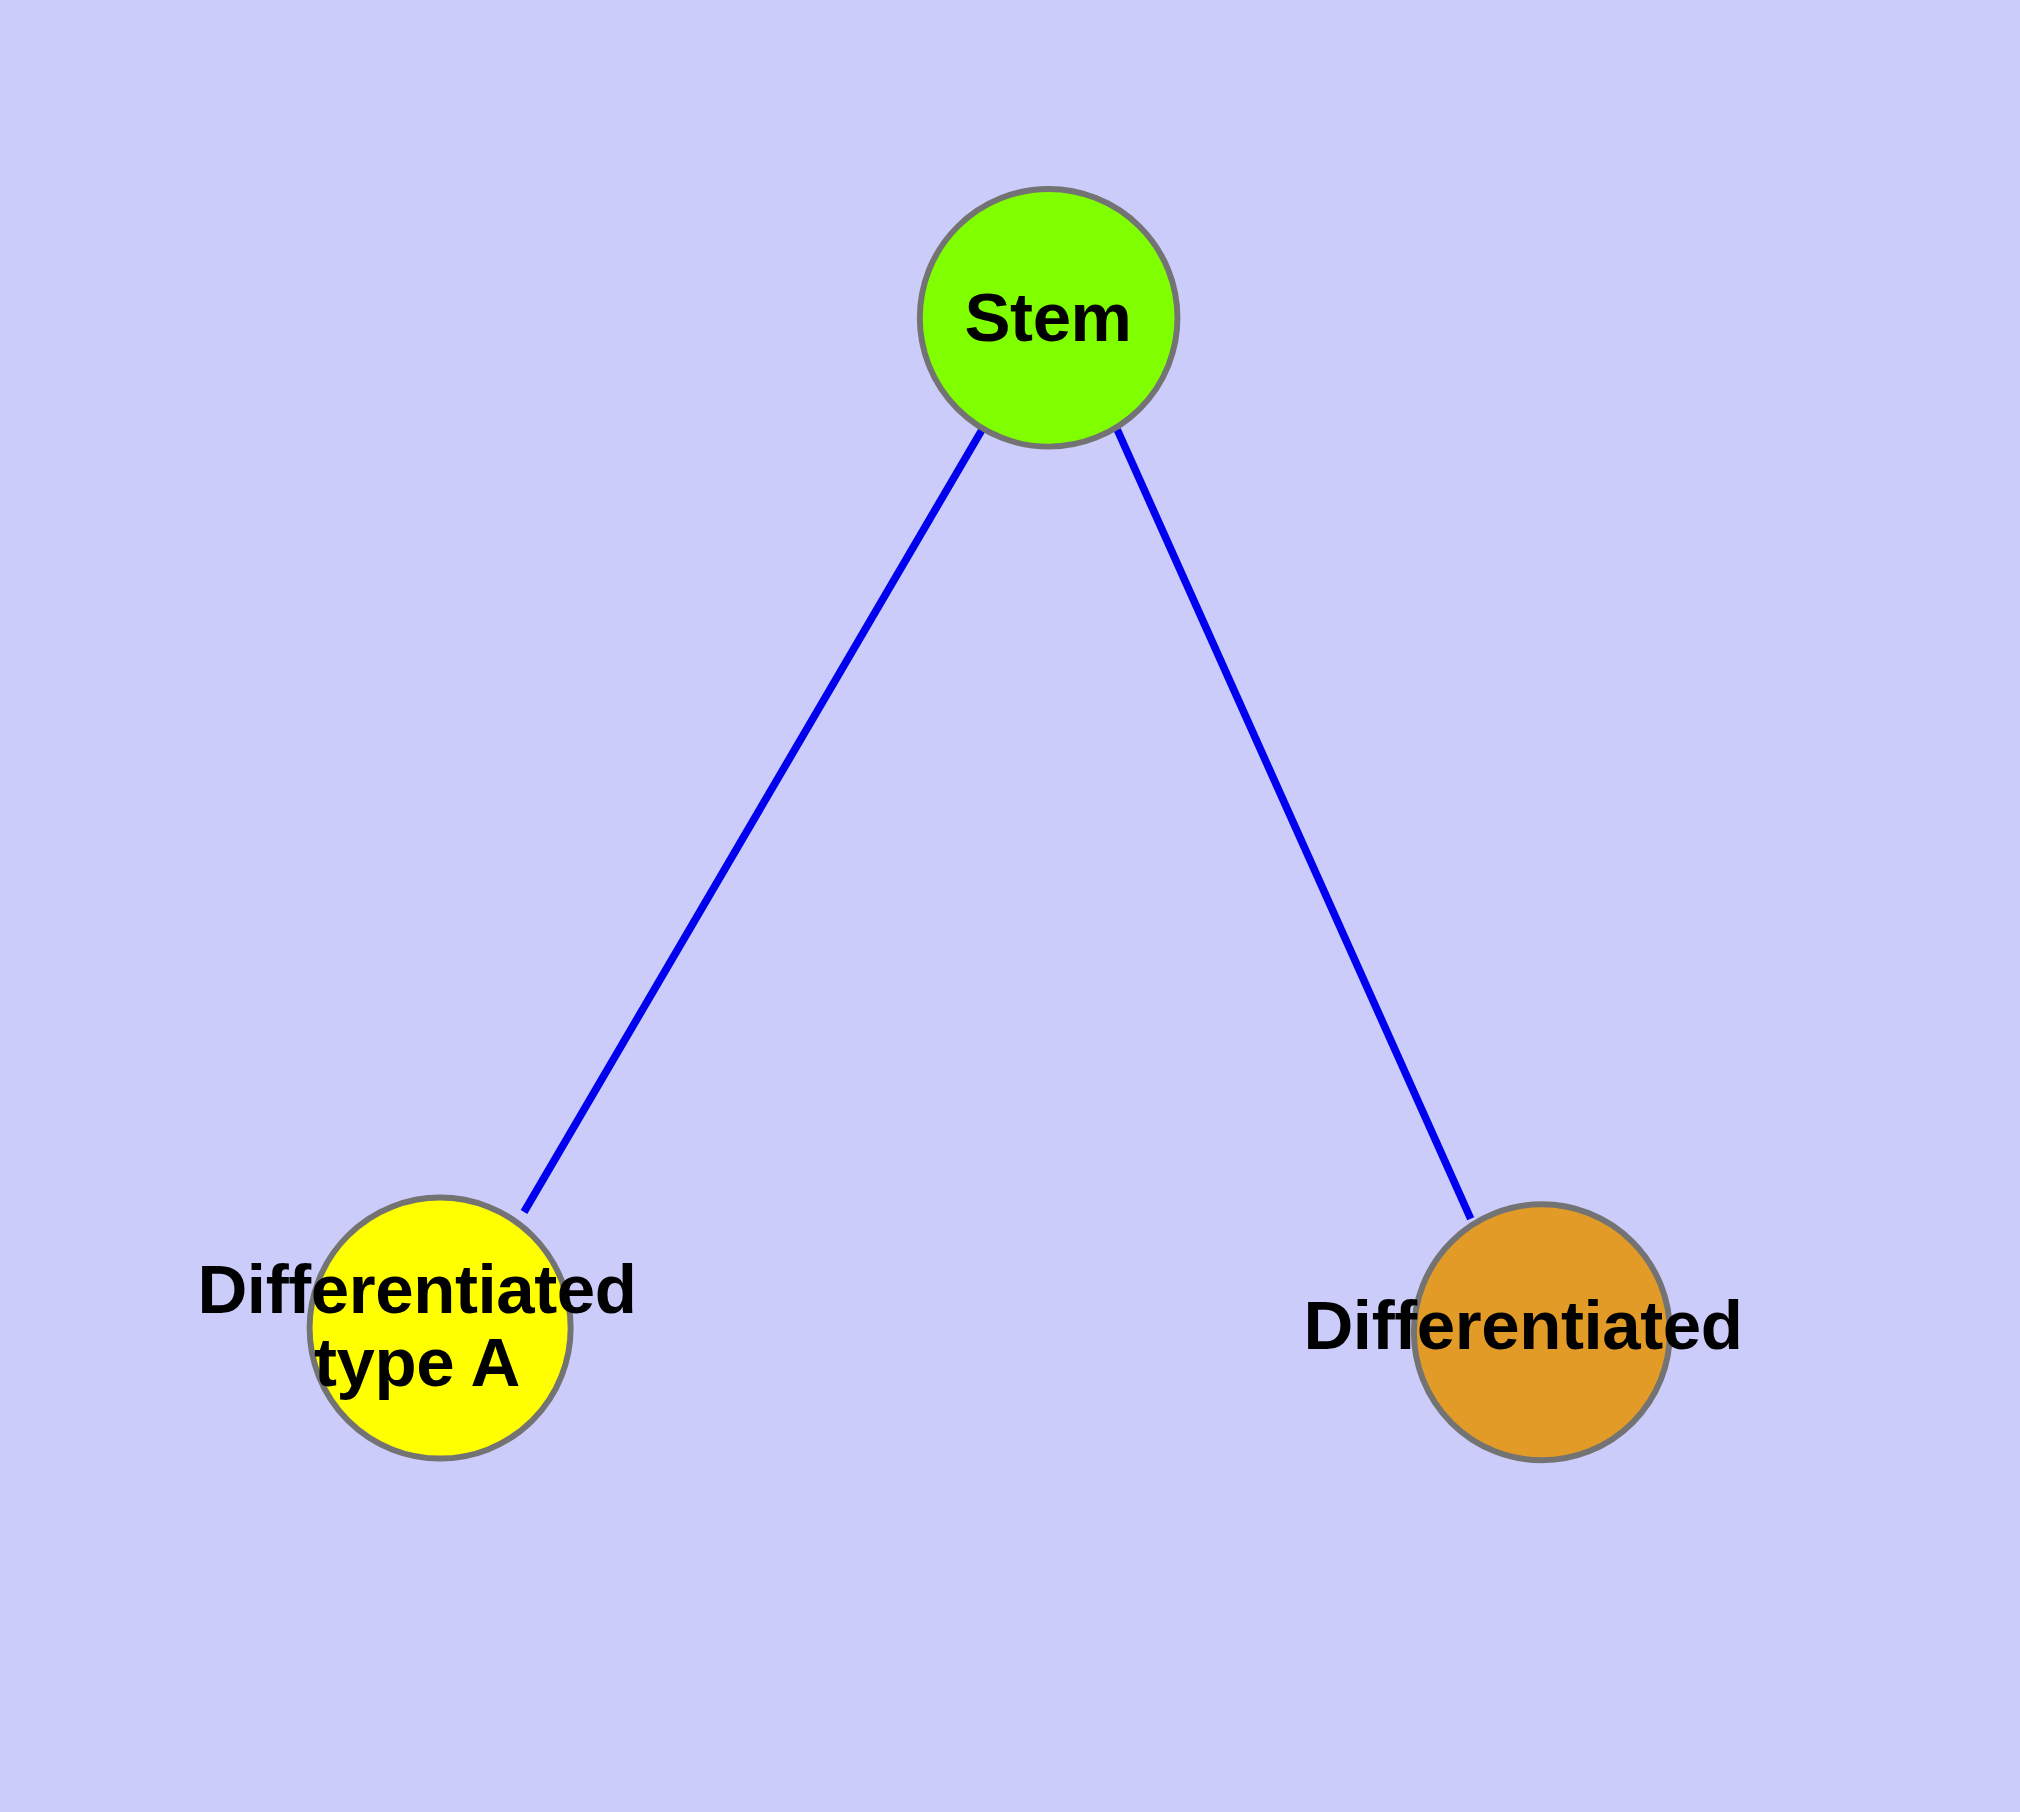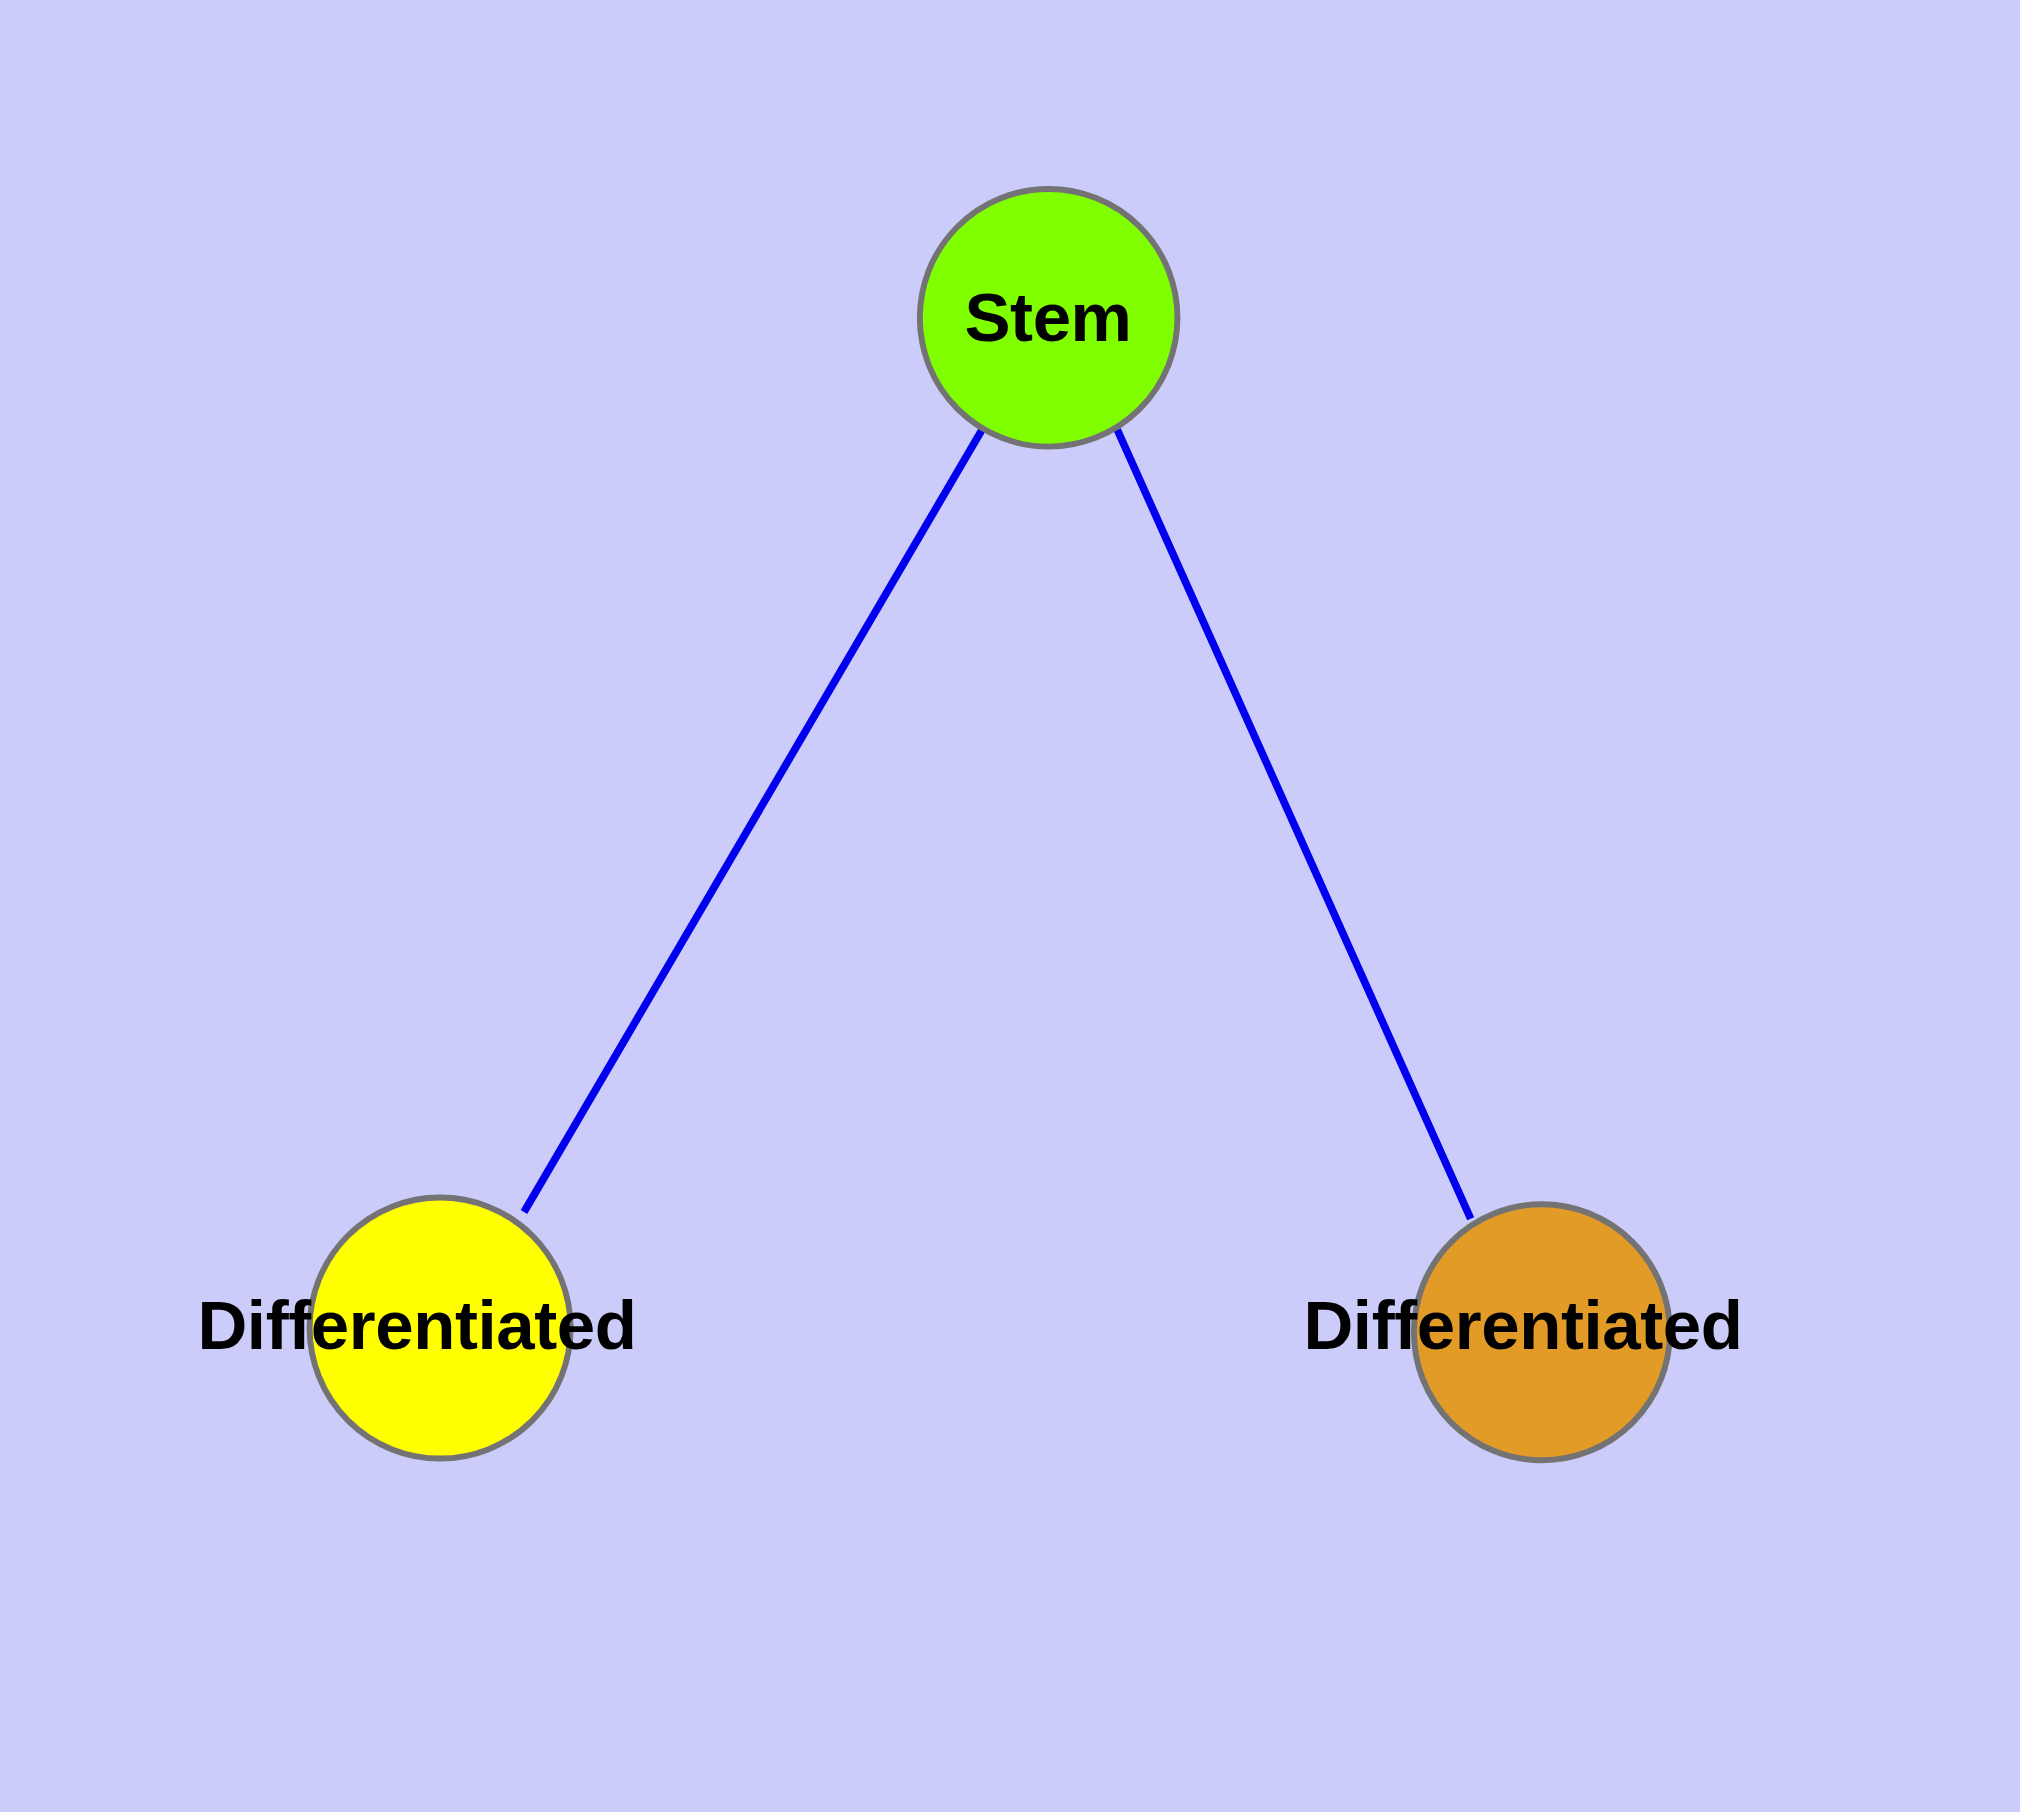--- a/index.html
+++ b/index.html
@@ -67,20 +67,21 @@
       <circle class="node-circle" cx="1237" cy="375" r="152" fill="#80ff00" stroke="#737373"></circle>
     </g>
   </svg>
 
   <div class="node-label" style="left: 1048px; top: 318px; color: rgb(0, 0, 0);">
     <span class="lbl-line">Stem</span>
   </div>
 
   <div class="node-label" style="left: 417px; top: 1326px; color: rgb(0, 0, 0);">
     <span class="lbl-line">Differentiated</span>
+    <span class="lbl-line">type A</span>
   </div>
 
   <div class="node-label" style="left: 1523px; top: 1326px; color: rgb(0, 0, 0);">
     <span class="lbl-line">Differentiated</span>
   </div>
 
 </div>
 
 
 </body></html>

